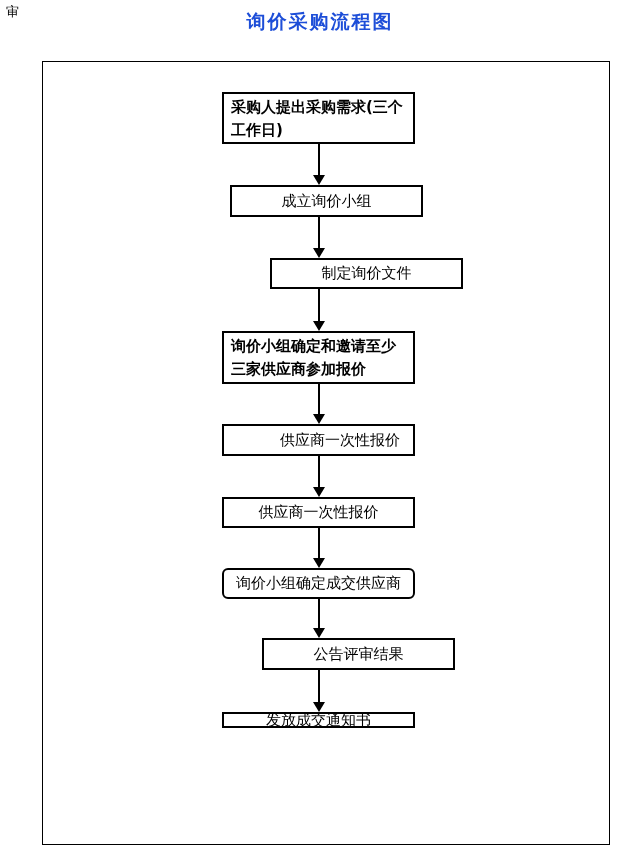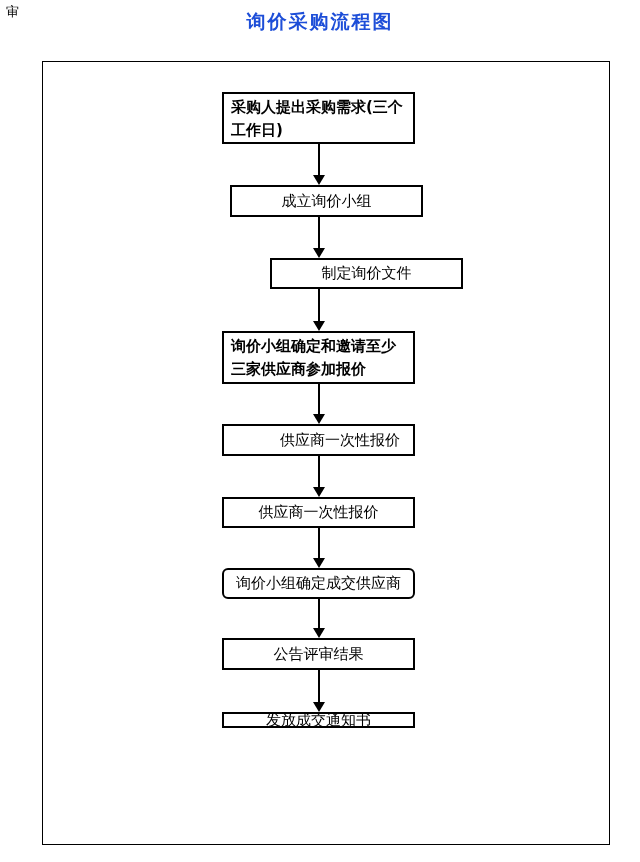--- a/index.html
+++ b/index.html
@@ -43,21 +43,21 @@
     align-items: flex-start;
     font-weight: bold;
   }
   .box-1 { top: 92px;  height: 52px; }
   .box-2 { top: 185px; height: 32px; margin-left: 8px; }
   .box-3 { top: 258px; height: 31px; margin-left: 48px; }
   .box-4 { top: 331px; height: 53px; }
   .box-5 { top: 424px; height: 32px; padding-left: 43px; }
   .box-6 { top: 497px; height: 31px; }
   .box-7 { top: 568px; height: 31px; border-radius: 6px; }
-  .box-8 { top: 638px; height: 32px; }
+  .box-8 { top: 638px; height: 32px; margin-left: 40px; }
   .box-9 { top: 712px; height: 16px; }
 
   .arrow {
     position: absolute; left: 312px; width: 13px;
     display: flex; flex-direction: column; align-items: center;
   }
   .arrow .shaft {
     width: 2px; flex: 1 1 auto; background: #000000;
   }
   .arrow .head {

